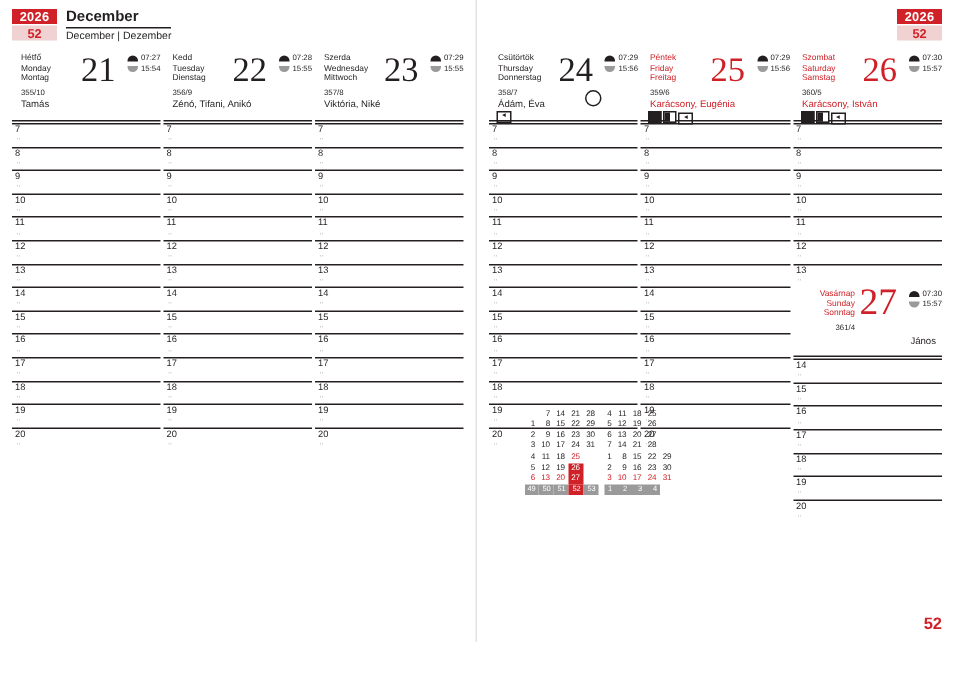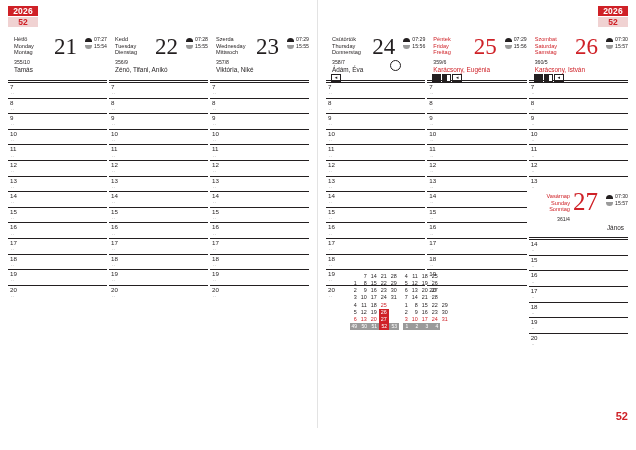--- a/index.html
+++ b/index.html
@@ -88,20 +88,24 @@
 
 <div class="page">
 
   <div class="half left">
 
     <div class="hdr">
       <div class="yearbox">
         <div class="yr">2026</div>
         <div class="wk">52</div>
       </div>
+      <div class="monthblock">
+        <div class="m1">December</div>
+        <div class="m2">December | Dezember</div>
+      </div>
     </div>
 
     <div class="cols">
 
       <div class="col">
         <div class="dayhead">
           <div class="dow">
             <div class="l1">Hétfő</div>
             <div class="l2">Monday</div>
             <div class="l3">Montag</div>

